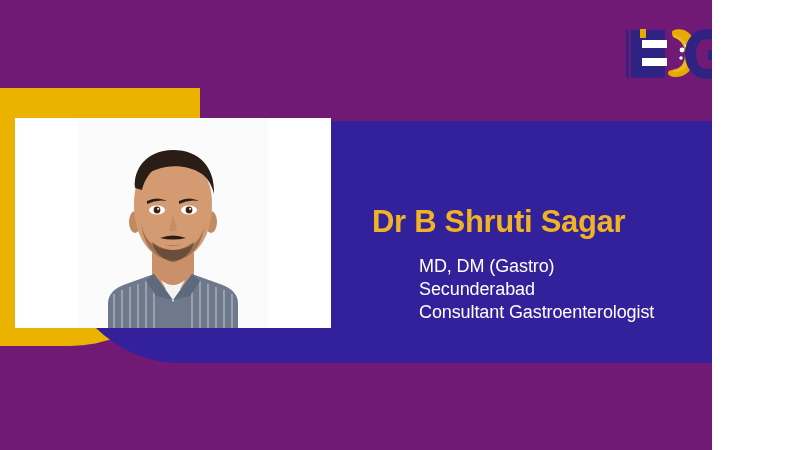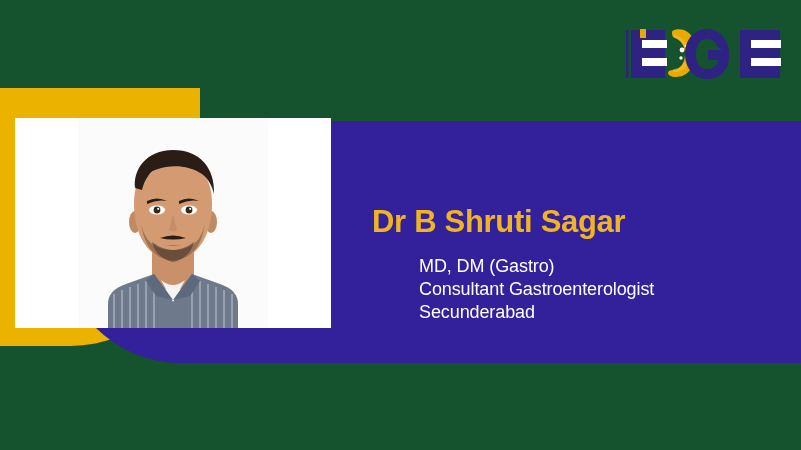--- a/index.html
+++ b/index.html
@@ -8,23 +8,23 @@
     background: #ffffff;
   }
   body {
     width: 801px;
     height: 450px;
     overflow: hidden;
     font-family: "Liberation Sans", sans-serif;
   }
   #slide {
     position: relative;
-    width: 801px;
+    width: 712px;
     height: 450px;
-    background: #14532d;
+    background: #701a75;
     overflow: hidden;
   }
 
   
   #logo {
     position: absolute;
     left: 622px;
     top: 22px;
     width: 172px;
     height: 64px;
@@ -227,17 +227,17 @@
         <path d="M82 120 Q95 115 108 120 Q95 123 82 120 Z" fill="#2a1d15"></path>
 
         <path d="M85 126 Q95 130 105 126 Q95 129 85 126 Z" fill="#8a4a42"></path>
       </svg>
     </div>
   </div>
 
   <div id="text-block">
     <div id="doctor-name">Dr B Shruti Sagar</div>
     <div class="credential-line">MD, DM (Gastro)</div>
+    <div class="credential-line">Secunderabad</div>
     <div class="credential-line">Consultant Gastroenterologist</div>
-    <div class="credential-line">Secunderabad</div>
   </div>
 
 </div>
 
 </body></html>

